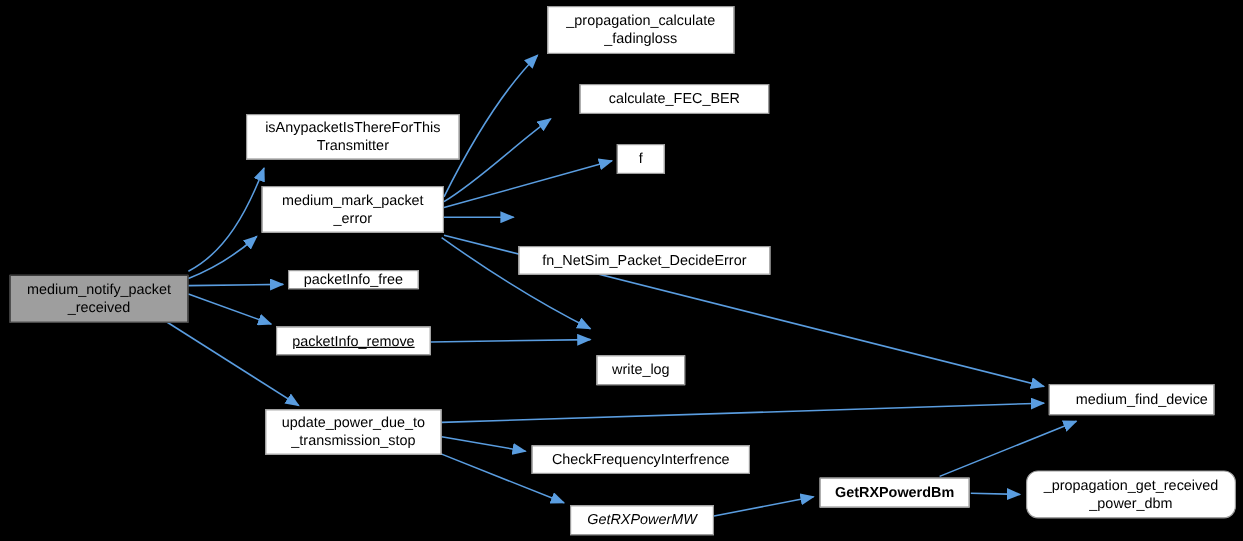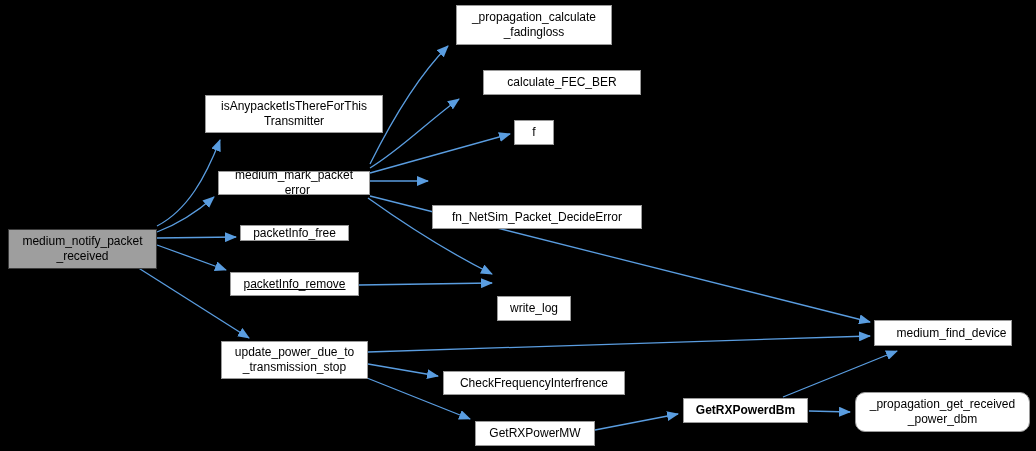--- a/index.html
+++ b/index.html
@@ -81,32 +81,32 @@
         <path d="M595,430 L678,414" class="edge" marker-end="url(#arrowhead)"></path>
         <path d="M809,411 L850,412" class="edge" marker-end="url(#arrowhead)"></path>
         <path d="M783,397 L897,351" class="edge" marker-end="url(#arrowhead)"></path>
       </g>
   </svg>
   <div id="nodes">
       <div class="node root" style="left: 8px; top: 229px; width: 149px; height: 40px;">medium_notify_packet
 _received</div>
       <div class="node" style="left: 205px; top: 95px; width: 178px; height: 38px;">isAnypacketIsThereForThis
 Transmitter</div>
-      <div class="node" style="left: 218px; top: 171px; width: 152px; height: 24px;">medium_mark_packet
+      <div class="node" style="left: 218px; top: 155px; width: 152px; height: 39px;">medium_mark_packet
 _error</div>
       <div class="node" style="left: 240px; top: 225px; width: 109px; height: 16px;">packetInfo_free</div>
       <div class="node" style="left: 230px; top: 272px; width: 129px; height: 24px; text-decoration: underline;">packetInfo_remove</div>
       <div class="node" style="left: 221px; top: 341px; width: 147px; height: 38px;">update_power_due_to
 _transmission_stop</div>
       <div class="node" style="left: 456px; top: 5px; width: 156px; height: 40px;">_propagation_calculate
 _fadingloss</div>
       <div class="node" style="left: 463px; top: 70px; width: 158px; height: 25px; margin-left: 20px;">calculate_FEC_BER</div>
       <div class="node" style="left: 514px; top: 120px; width: 40px; height: 25px;">f</div>
       <div class="node" style="left: 432px; top: 169px; width: 210px; height: 24px; margin-top: 36px;">fn_NetSim_Packet_DecideError</div>
       <div class="node" style="left: 497px; top: 270px; width: 74px; height: 25px; margin-top: 26px;">write_log</div>
       <div class="node" style="left: 874px; top: 320px; width: 138px; height: 26px; padding-left: 17px;">medium_find_device</div>
       <div class="node" style="left: 443px; top: 371px; width: 182px; height: 24px;">CheckFrequencyInterfrence</div>
-      <div class="node" style="left: 475px; top: 421px; width: 120px; height: 25px;">GetRXPowerMW</div>
+      <div class="node" style="left: 475px; top: 421px; width: 120px; height: 25px; font-style: italic;">GetRXPowerMW</div>
       <div class="node" style="left: 683px; top: 398px; width: 125px; height: 25px; font-weight: bold;">GetRXPowerdBm</div>
       <div class="node" style="left: 855px; top: 392px; width: 175px; height: 40px; border-radius: 10px;">_propagation_get_received
 _power_dbm</div>
     </div>
 </div>
 
 </body></html>

